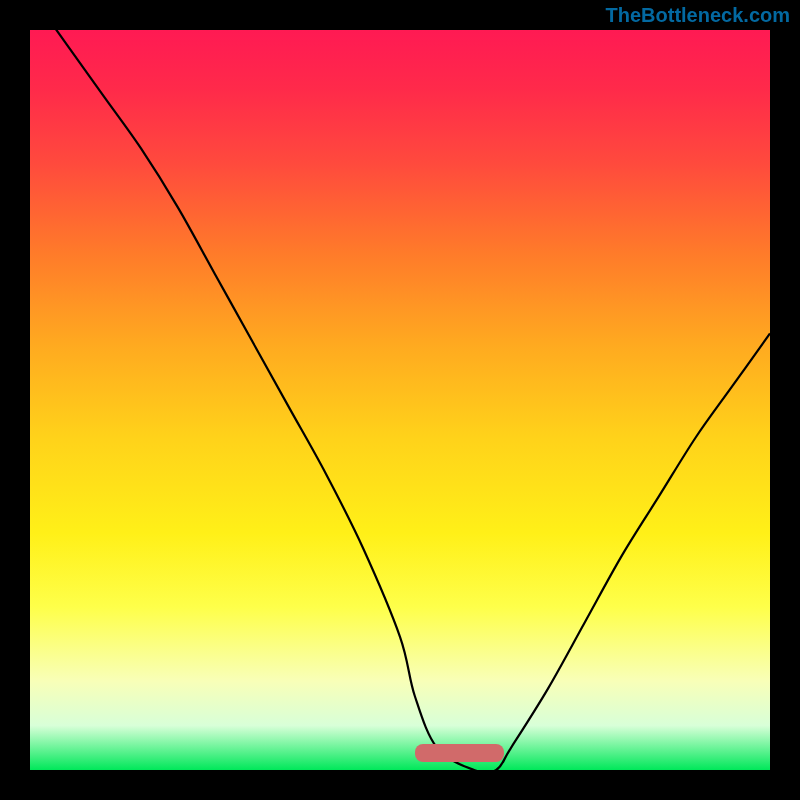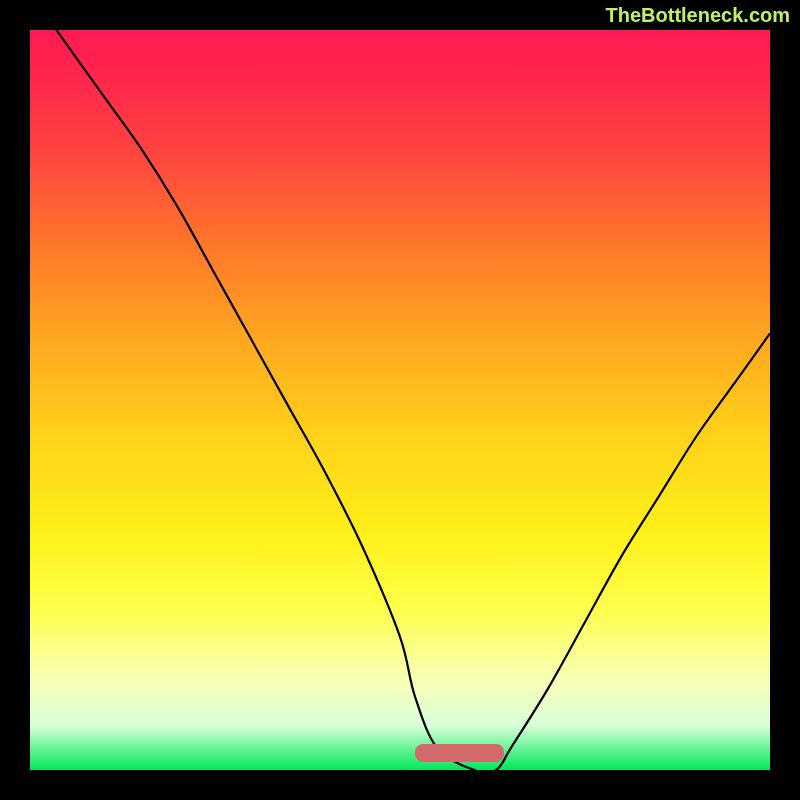--- a/index.html
+++ b/index.html
@@ -8,21 +8,21 @@
     height: 800px;
     background: #000;
     position: relative;
     font-family: Arial, sans-serif;
     overflow: hidden;
   }
   .watermark {
     position: absolute;
     top: 4px;
     right: 10px;
-    color: #bef264;
+    color: #0369a1;
     font-size: 20px;
     font-weight: bold;
     z-index: 10;
   }
   .plot-area {
     position: absolute;
     left: 30px;
     top: 30px;
     width: 740px;
     height: 740px;

